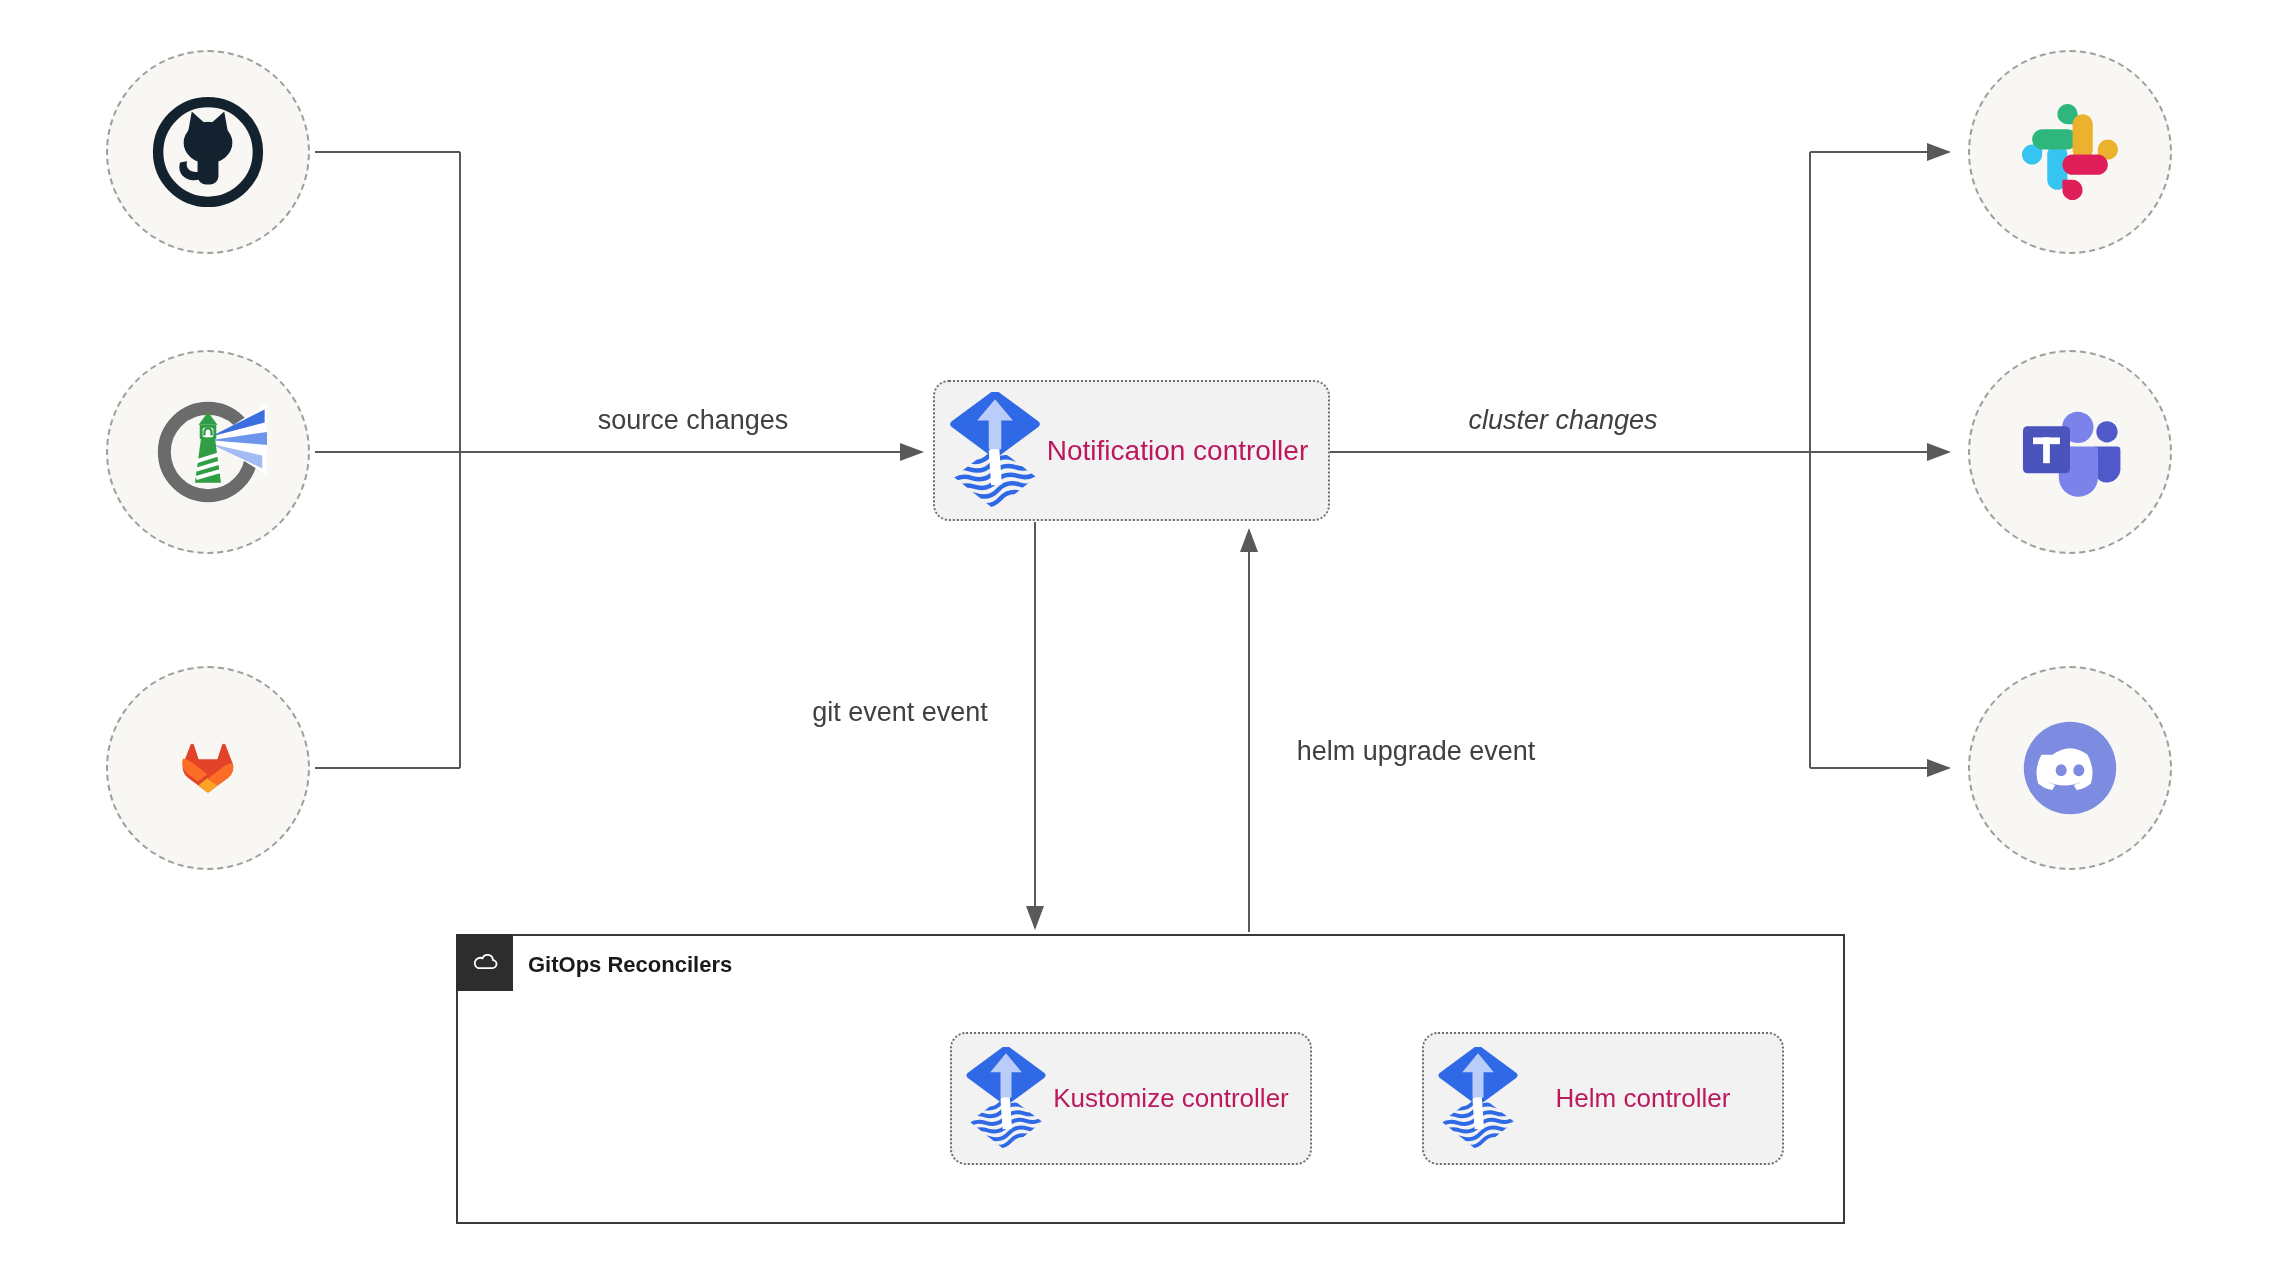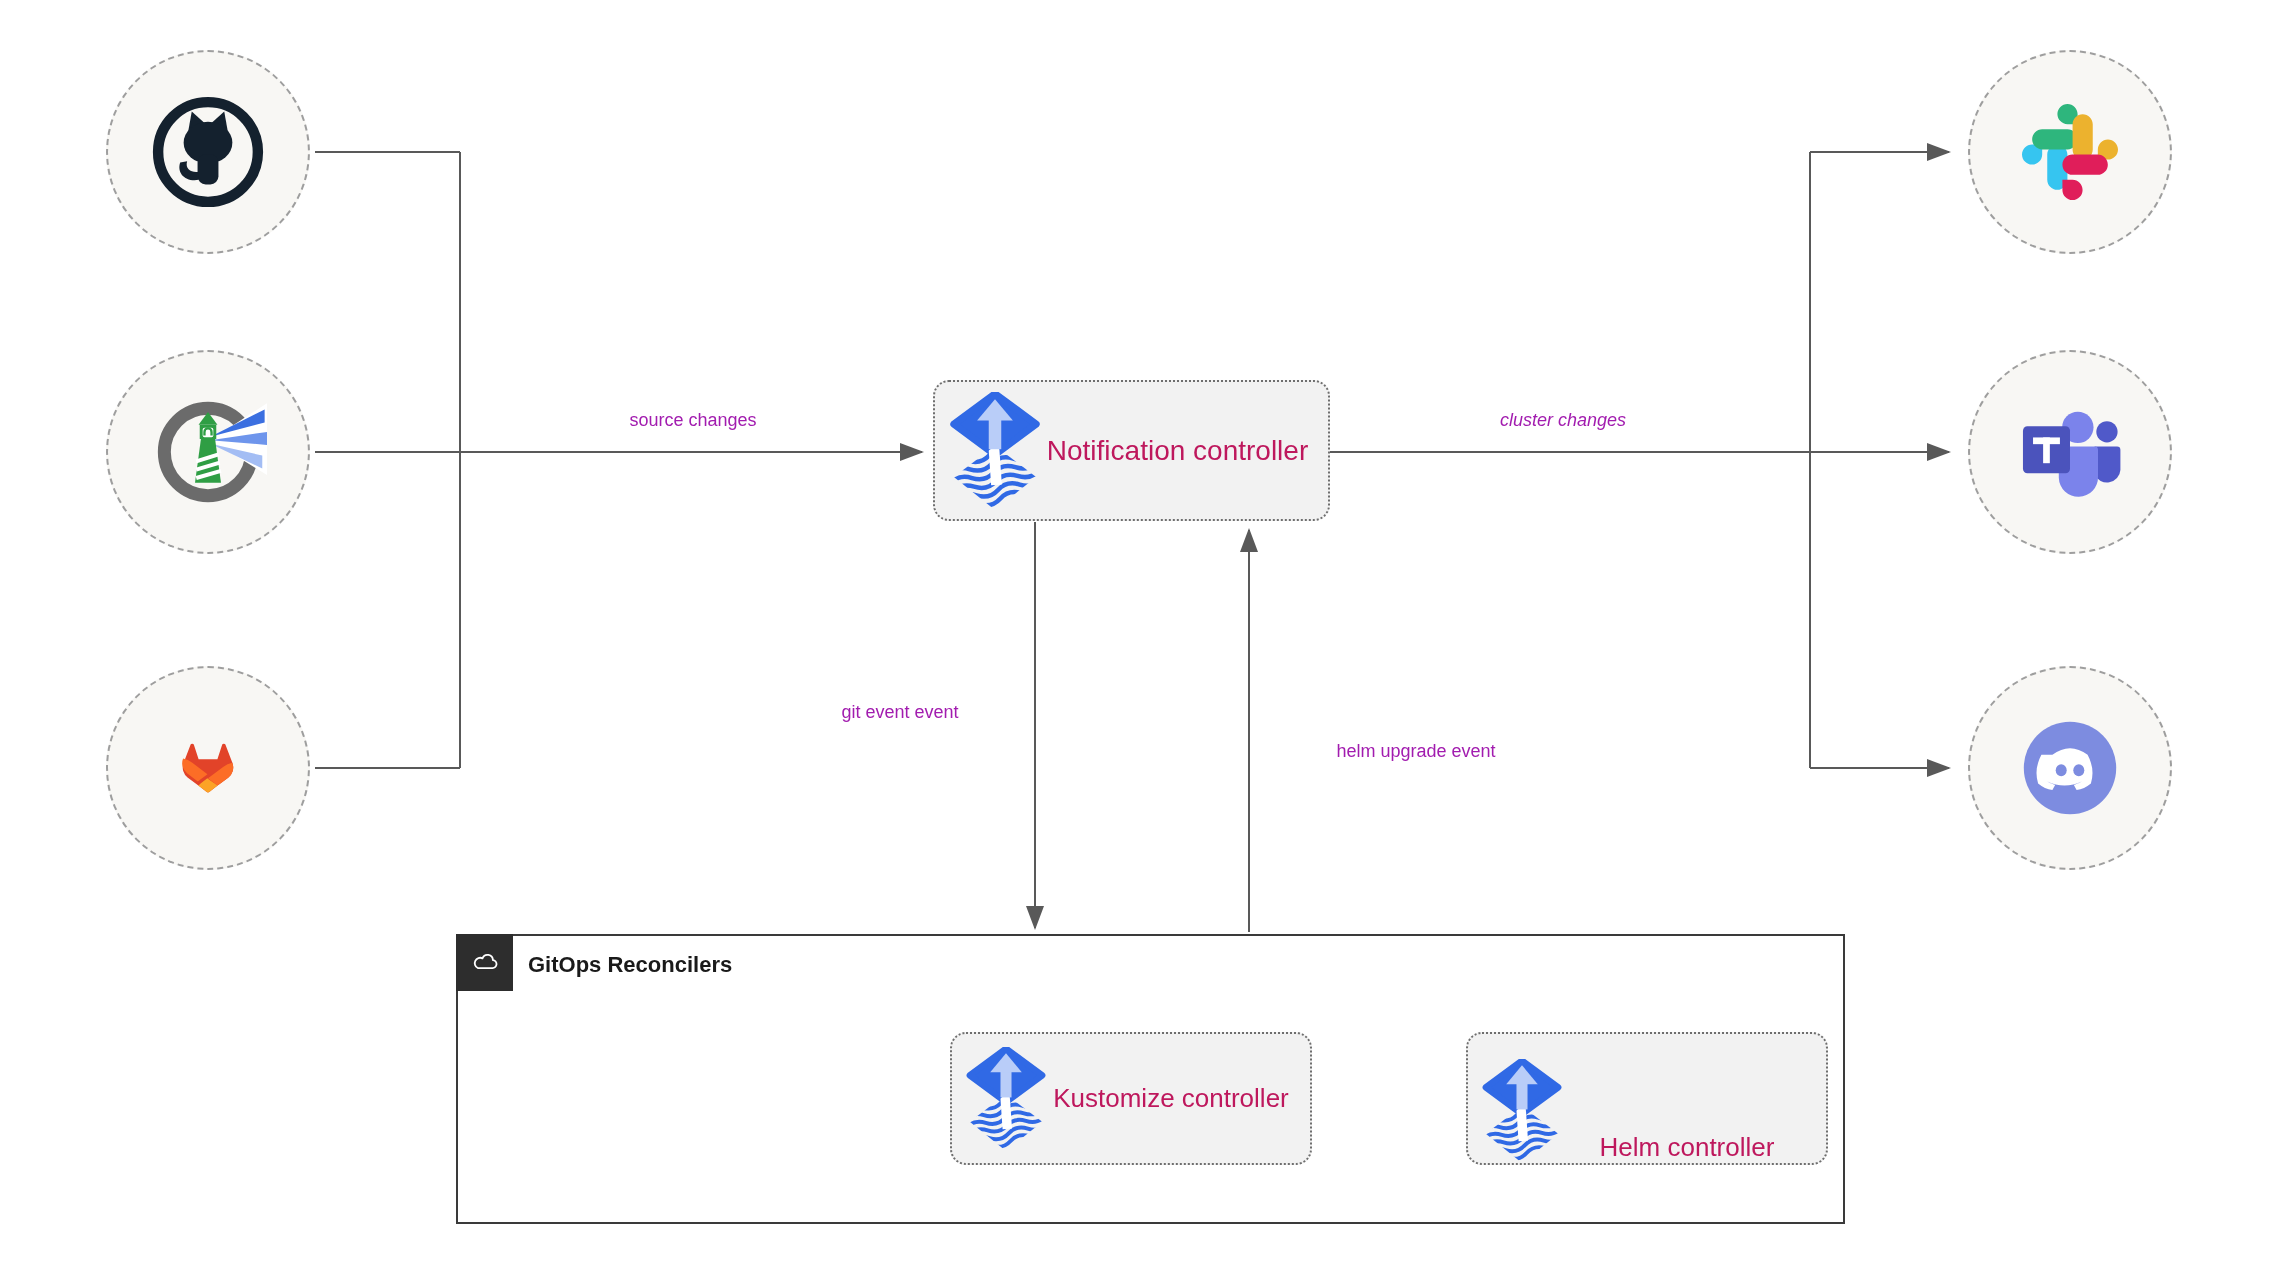--- a/index.html
+++ b/index.html
@@ -21,21 +21,21 @@
   .ctl.big .lbl{font-size:28px;}
   .ctl.small .lbl{font-size:26px;}
 
   
   .group{position:absolute;border:2px solid #3a3a3a;background:#ffffff;box-sizing:border-box;}
   .group-tab{position:absolute;left:-2px;top:-2px;width:57px;height:57px;background:#2d2d2d;
              display:flex;align-items:center;justify-content:center;}
   .group-title{position:absolute;left:70px;top:0;height:57px;display:flex;align-items:center;
                font-size:22px;color:#1a1a1a;font-weight:bold;}
 
-  .edge-label{position:absolute;transform:translate(-50%,-50%);font-size:18px;color:#a21caf;
+  .edge-label{position:absolute;transform:translate(-50%,-50%);font-size:27px;color:#404040;
               white-space:nowrap;background:#ffffff;padding:0 4px;}
   .hidden-defs{position:absolute;width:0;height:0;overflow:hidden;}
 </style>
 </head>
 <body>
 
 <svg class="hidden-defs" aria-hidden="true">
   <defs>
     <symbol id="flux-logo" viewBox="0 0 100 132">
       <clipPath id="flux-wave-clip">
@@ -178,21 +178,21 @@
     <div class="group-title">GitOps Reconcilers</div>
 
 
     <div class="ctl small" style="left:492px;top:96px;width:362px;height:133px;">
       <svg class="flux" width="80" height="104">
           <use href="#flux-logo"></use>
         </svg>
       <div class="lbl">Kustomize controller</div>
     </div>
 
-    <div class="ctl small" style="left:1008px;top:96px;width:362px;height:133px;align-items:flex-end;">
+    <div class="ctl small" style="left:964px;top:96px;width:362px;height:133px;">
       <svg class="flux" width="80" height="104">
           <use href="#flux-logo"></use>
         </svg>
       <div class="lbl">Helm controller</div>
     </div>
   </div>
 
   <div class="edge-label" style="left:693px;top:420px;">source changes</div>
   <div class="edge-label" style="left:1563px;top:420px;font-style:italic;">cluster changes</div>
   <div class="edge-label" style="left:900px;top:712px;">git event event</div>

